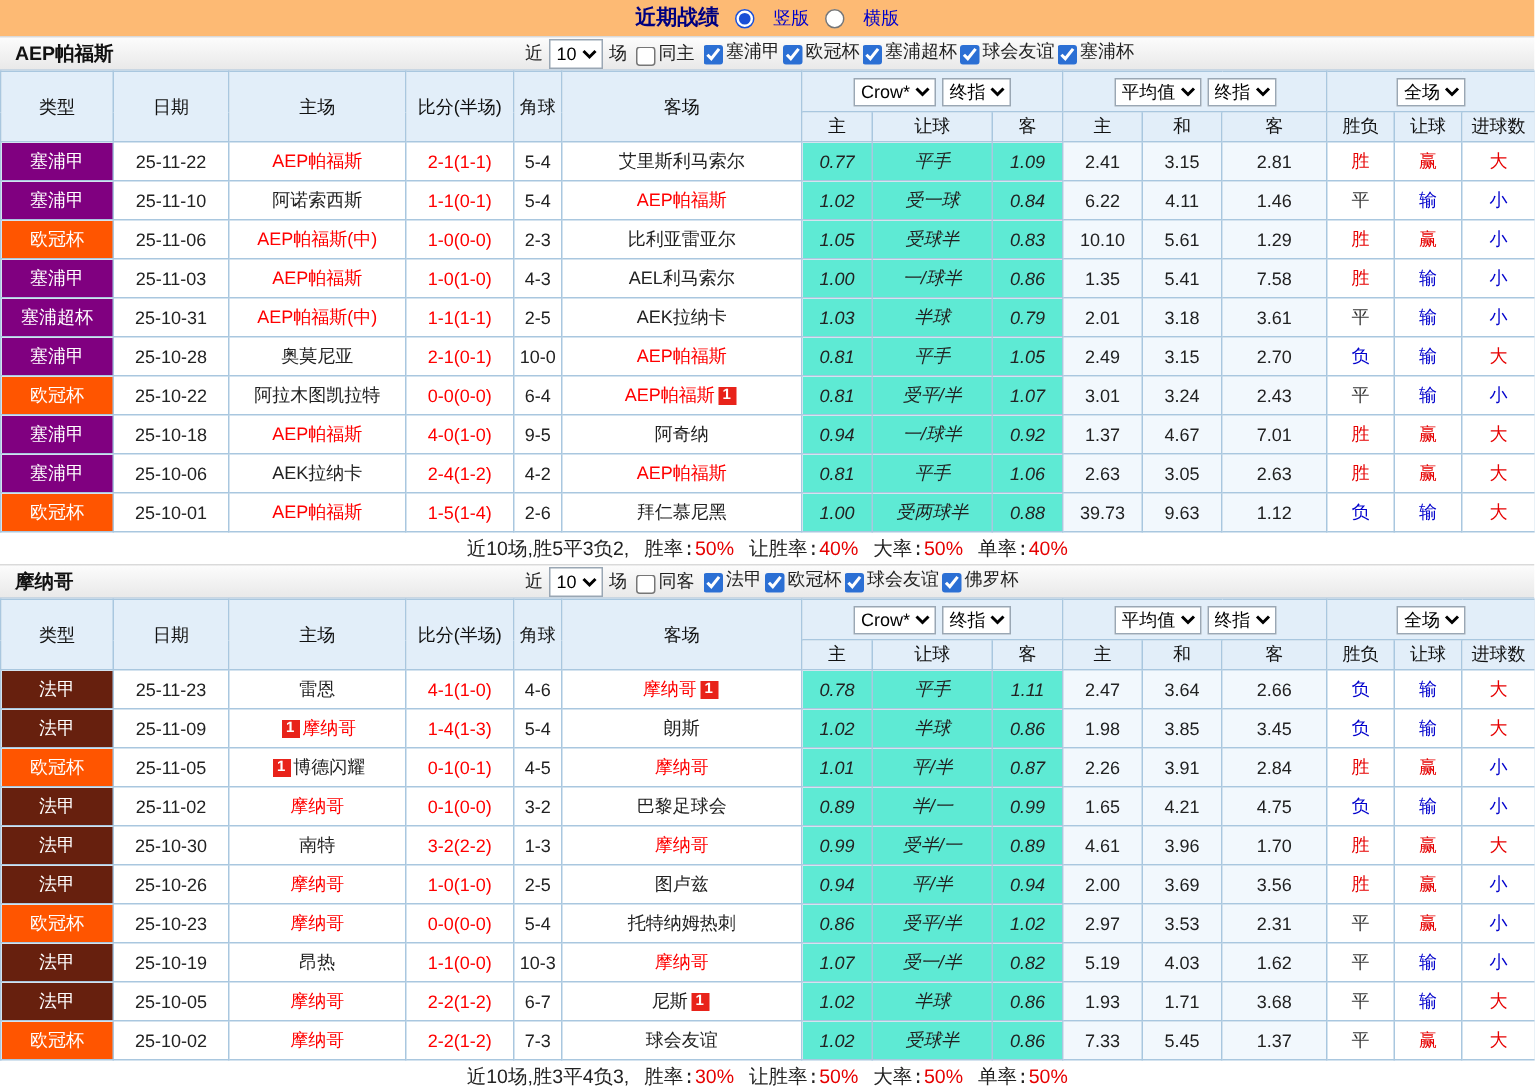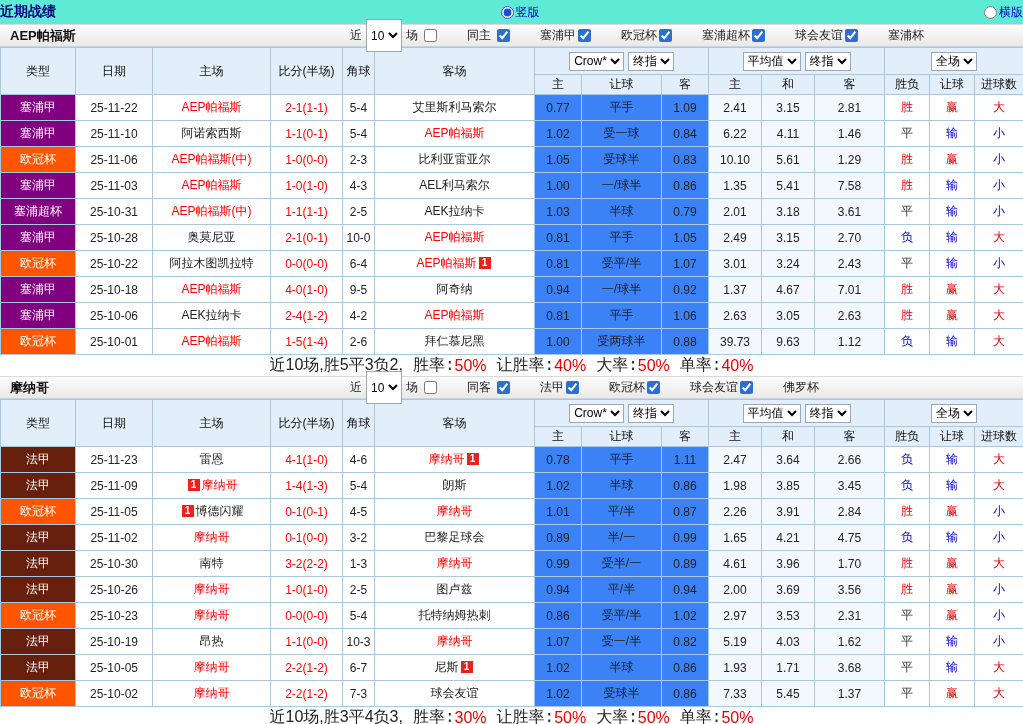--- a/index.html
+++ b/index.html
@@ -1,47 +1,47 @@
 <!DOCTYPE html>
 <html><head>
 <meta charset="utf-8">
 <style>
   html,body{margin:0;padding:0;background:#fff;}
   body{width:1023px;font-family:"Liberation Sans","DejaVu Sans",sans-serif;color:#222;}
   
-  .topbar{height:24px;display:flex;align-items:center;justify-content:space-between;gap:10px;background:#5eead4;}
+  .topbar{height:24px;display:flex;align-items:center;justify-content:center;gap:10px;background:#fdba74;}
   .topbar .title{color:#000080;font-weight:bold;font-size:14px;}
-  .radio-lab{display:inline-flex;align-items:center;gap:2px;font-size:12px;color:#0000CC;cursor:pointer;}
+  .radio-lab{display:inline-flex;align-items:center;gap:13px;font-size:12px;color:#0000CC;cursor:pointer;}
   .radio-lab input{margin:0;accent-color:#1a4fd6;width:13px;height:13px;}
   
   .secbar{height:23px;background:linear-gradient(#FCFCFC,#E9E9E9);border-top:1px solid #DADADA;border-bottom:1px solid #C9D6E2;display:flex;align-items:center;box-sizing:border-box;padding-left:10px;}
   .team-title{font-weight:bold;font-size:13px;color:#111;width:340px;flex:none;}
   .filters{display:flex;align-items:center;gap:4px;font-size:12px;color:#222;}
-  .filters select{height:33px;font-size:12px;border:1px solid #9AA7B4;background:#fff;}
-  .chk{display:inline-flex;align-items:center;cursor:pointer;margin-left:2px;gap:28px;}
+  .filters select{height:20px;font-size:12px;border:1px solid #9AA7B4;background:#fff;}
+  .chk{display:inline-flex;align-items:flex-end;cursor:pointer;margin-left:2px;}
   .chk input{margin:0 2px 0 0;width:13px;height:13px;accent-color:#2B6FD4;}
   
   table{border-collapse:collapse;table-layout:fixed;width:1023px;font-size:12px;text-align:center;}
   th,td{border:1px solid #A9C7DF;padding:0;overflow:hidden;white-space:nowrap;}
   thead th{background:#E2EEF9;font-weight:normal;color:#111;}
   tr.h1 th{height:26px;}
   tr.h2 th{height:19px;}
-  thead select{height:19px;font-size:12px;border:1px solid #9AA7B4;background:#fff;margin:0 2px;text-align:center;}
+  thead select{height:19px;font-size:12px;border:1px solid #9AA7B4;background:#fff;margin:0 2px;}
   tbody td{height:25px;background:#fff;}
   td.cell-type{color:#fff;}
   td.cell-score{color:#F00;}
-  td.cell-o1{background:#3b82f6;}
+  td.cell-o1{background:#5eead4;font-style:italic;}
   td.cell-o2{background:#F2F8FD;}
   .team-red{color:#F00;}
   td.res-r{color:#E60000;}
   td.res-b{color:#0000CC;}
   td.res-d{color:#333;}
   .card-badge{display:inline-block;min-width:10px;height:12px;line-height:12px;background:#E8231A;color:#fff;font-size:10px;font-weight:bold;margin:0 2px;padding:0 1px;vertical-align:1px;}
   
-  .sec-footer{height:21px;display:flex;align-items:center;justify-content:center;font-size:16px;}
+  .sec-footer{height:21px;display:flex;align-items:center;justify-content:center;font-size:13px;}
   .sec-footer .l{color:#222;}
   .sec-footer .l:not(:first-child){margin-left:10px;font-family:Liberation Mono, monospace;}
   .sec-footer .v{color:#E60000;}
 </style>
 </head>
 <body>
 
 <div class="topbar">
   <span class="title">近期战绩</span>
   <label class="radio-lab">

